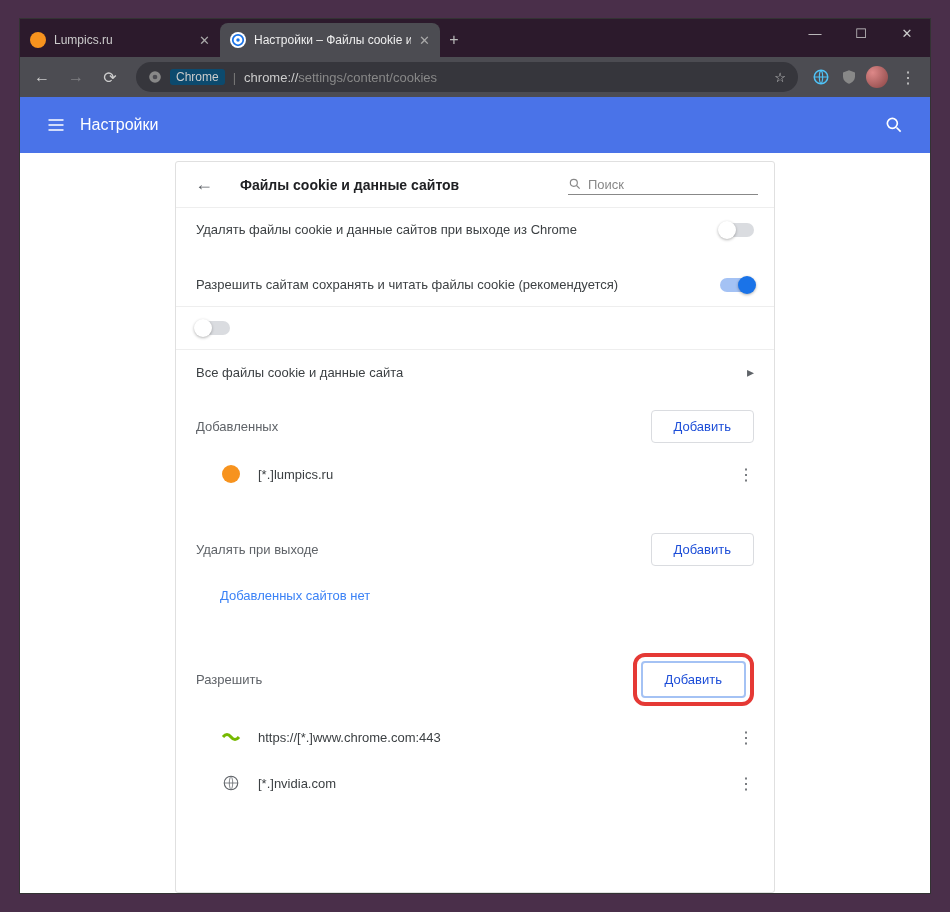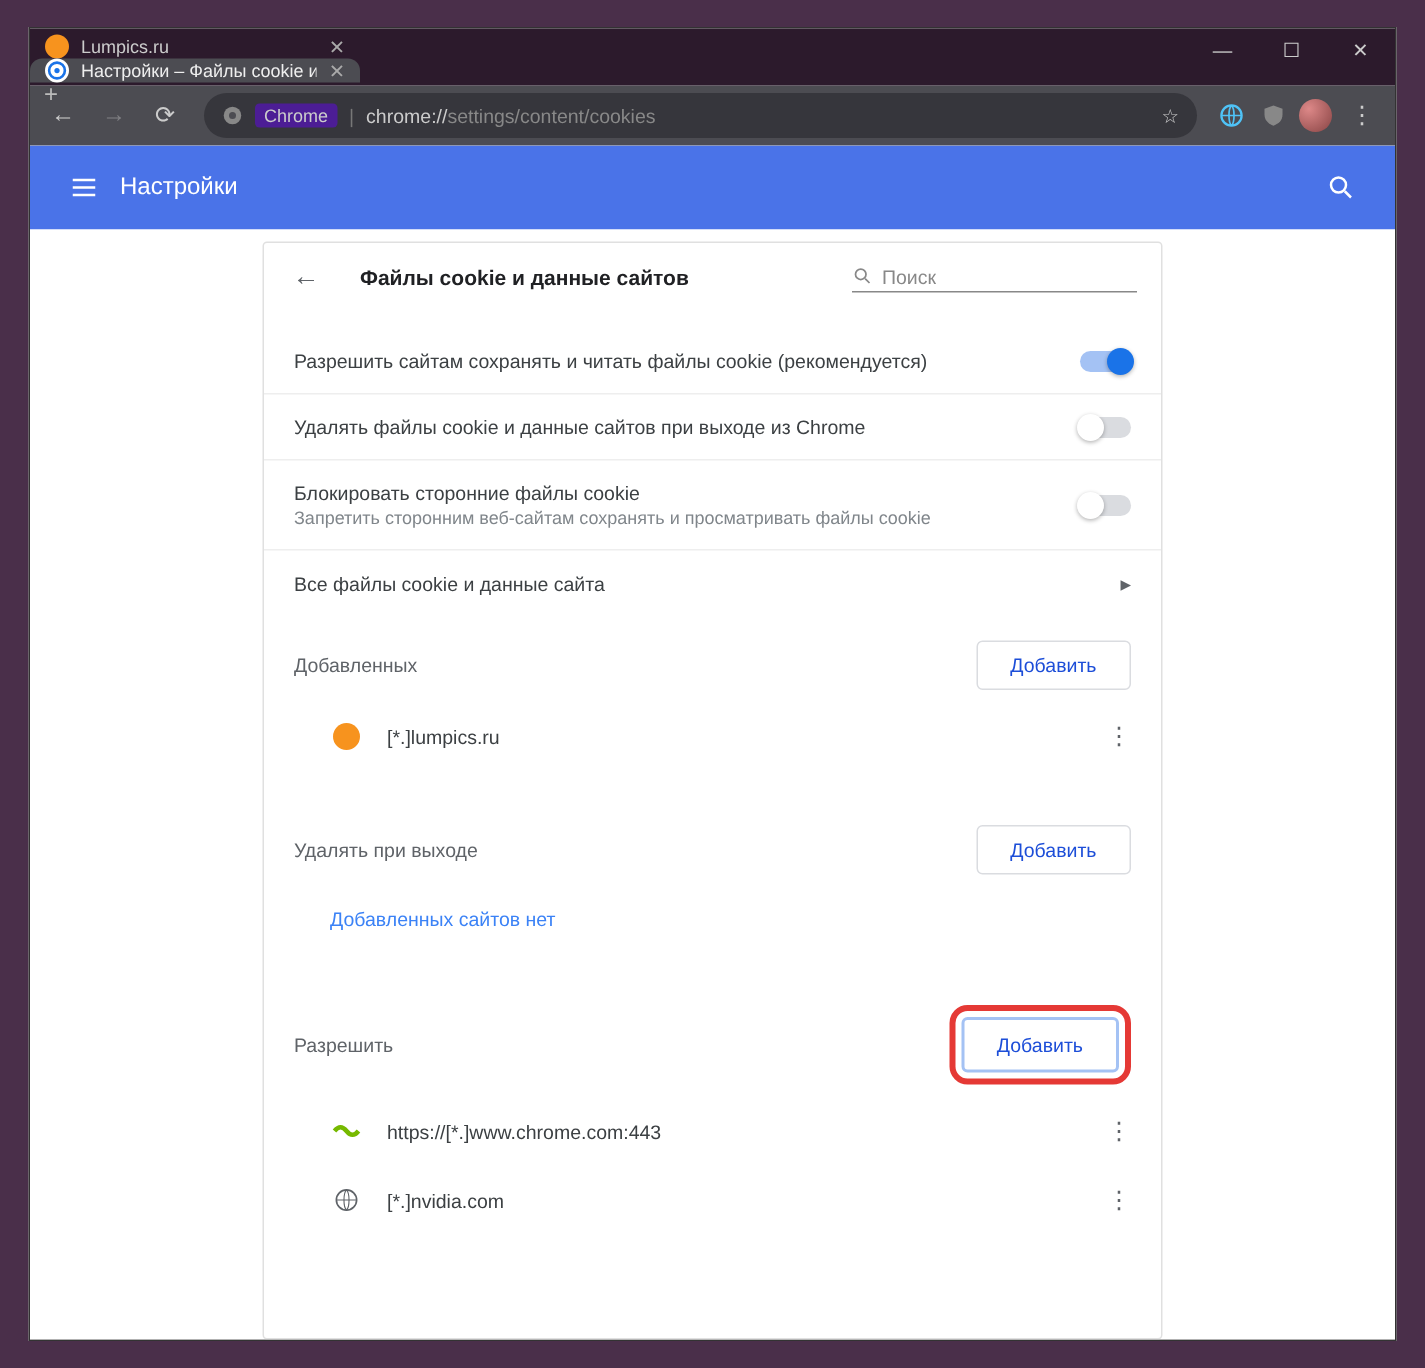--- a/index.html
+++ b/index.html
@@ -1,31 +1,31 @@
 <!DOCTYPE html>
 <html><head>
 <meta charset="utf-8">
 <style>
 * { margin: 0; padding: 0; box-sizing: border-box; font-family: "Segoe UI", Arial, sans-serif; }
 body { background: #4a2f4a; display: flex; justify-content: center; align-items: flex-start; padding-top: 18px; }
 .window { width: 912px; height: 876px; background: #fff; border: 1px solid #333; display: flex; flex-direction: column; }
 .titlebar { height: 38px; background: #2c1a2c; display: flex; align-items: flex-end; position: relative; }
-.tabs { display: flex; height: 34px; margin-top: 4px; flex-direction: column; }
+.tabs { display: flex; height: 34px; margin-top: 4px; }
 .tab { display: flex; align-items: center; padding: 0 10px; gap: 8px; font-size: 12px; color: #ccc; position: relative; border-radius: 8px 8px 0 0; min-width: 200px; max-width: 220px; }
 .tab.active { background: #4c4c52; color: #eee; }
 .tab .favicon { width: 16px; height: 16px; border-radius: 50%; flex-shrink: 0; }
 .tab .tab-title { overflow: hidden; white-space: nowrap; flex: 1; }
 .tab .close { font-size: 13px; color: #aaa; }
 .newtab { width: 28px; display: flex; align-items: center; justify-content: center; color: #bbb; font-size: 16px; }
 .winctrl { position: absolute; right: 0; top: 0; display: flex; height: 28px; }
 .winctrl div { width: 46px; display: flex; align-items: center; justify-content: center; color: #ccc; font-size: 13px; }
 .toolbar { height: 40px; background: #4c4c52; display: flex; align-items: center; padding: 0 6px; gap: 2px; }
 .tbtn { width: 32px; height: 32px; display: flex; align-items: center; justify-content: center; color: #ccc; font-size: 16px; border-radius: 50%; }
 .omnibox { flex: 1; height: 30px; background: #36363c; border-radius: 15px; display: flex; align-items: center; padding: 0 12px; gap: 8px; color: #ccc; font-size: 13px; margin: 0 8px; }
-.omnibox .chrome-chip { background: #4c1d95; padding: 1px 6px; border-radius: 3px; font-size: 12px; }
+.omnibox .chrome-chip { background: #0c4a6e; padding: 1px 6px; border-radius: 3px; font-size: 12px; }
 .omnibox .url-txt { color: #ccc; }
 .omnibox .url-path { color: #888; }
 .omnibox .star { margin-left: auto; }
 .exticon { width: 26px; height: 26px; display: flex; align-items: center; justify-content: center; }
 .avatar { width: 22px; height: 22px; border-radius: 50%; background: radial-gradient(circle at 30% 30%, #d88, #844); }
 .content { flex: 1; display: flex; flex-direction: column; overflow: hidden; }
 .appbar { height: 56px; background: #4a73e8; display: flex; align-items: center; padding: 0 16px; color: #fff; }
 .appbar .menu { width: 40px; display: flex; align-items: center; justify-content: center; }
 .appbar .title { font-size: 16px; margin-left: 4px; }
 .appbar .search { margin-left: auto; width: 40px; display: flex; align-items: center; justify-content: center; }
@@ -143,33 +143,29 @@
           <div class="card-title">Файлы cookie и данные сайтов</div>
           <div class="search-row">
             <svg width="14" height="14" viewBox="0 0 24 24">
                 <circle cx="10" cy="10" r="6" fill="none" stroke="#888" stroke-width="2"></circle>
                 <path d="M15 15l5 5" stroke="#888" stroke-width="2"></path>
               </svg>
             <span>Поиск</span>
           </div>
         </div>
 
+        <div class="row">
+          <div class="rtitle">Удалять файлы cookie и данные сайтов при выходе из Chrome</div>
+          <div class="toggle off"></div>
+        </div>
         <div class="row first">
           <div class="rtitle">Разрешить сайтам сохранять и читать файлы cookie (рекомендуется)</div>
           <div class="toggle on"></div>
         </div>
         <div class="row">
-          <div class="rtitle">Удалять файлы cookie и данные сайтов при выходе из Chrome</div>
-          <div class="toggle off"></div>
-        </div>
-        <div class="row">
-          <div class="rtitle">
-            <div>Блокировать сторонние файлы cookie</div>
-            <div class="sub">Запретить сторонним веб-сайтам сохранять и просматривать файлы cookie</div>
-          </div>
           <div class="toggle off"></div>
         </div>
         <div class="row">
           <div class="rtitle">Все файлы cookie и данные сайта</div>
           <div class="arrow">▸</div>
         </div>
 
         <div class="section-head">
           <span>Добавленных</span>
           <button class="addbtn">Добавить</button>

